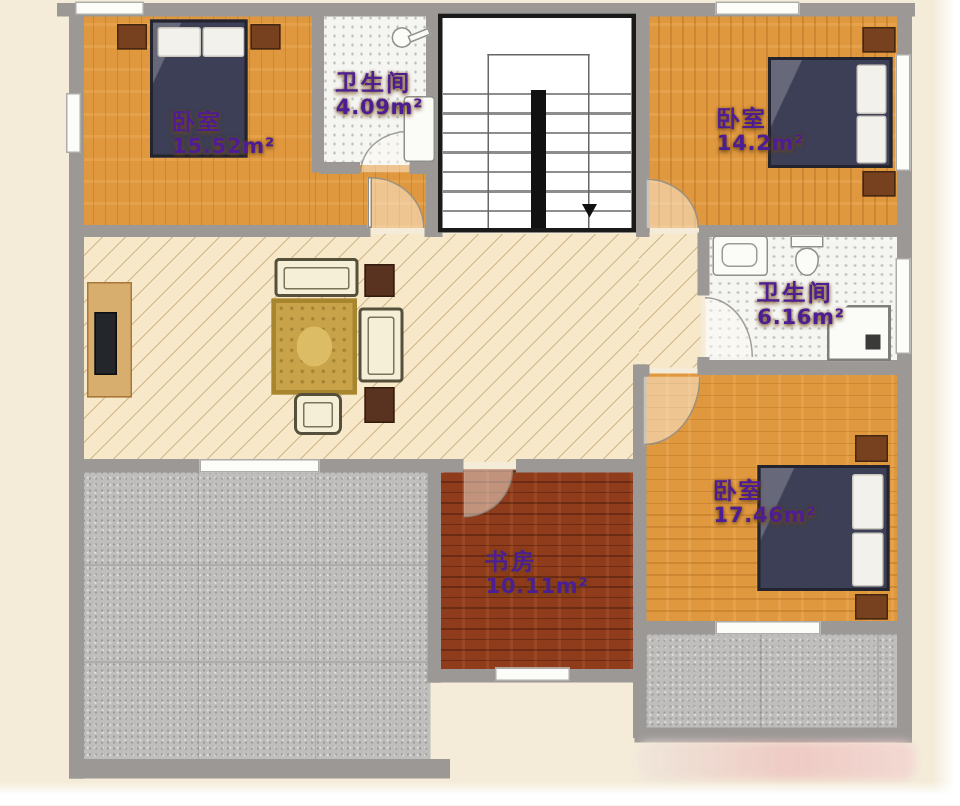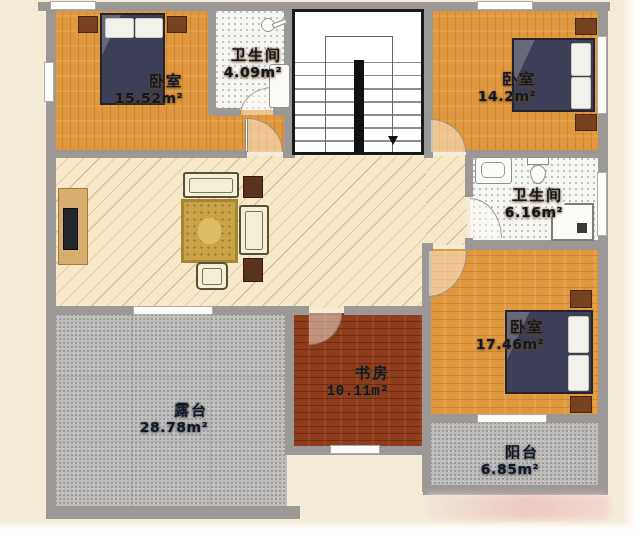--- a/index.html
+++ b/index.html
@@ -56,21 +56,21 @@
   .rug{background-color:#c8a34a;border:3px solid #a8862f;
     background-image:radial-gradient(ellipse at center,#dcbd66 0 32%,rgba(0,0,0,0) 33%),
                      radial-gradient(rgba(120,90,20,.45) 1px,rgba(0,0,0,0) 1.4px);
     background-size:100% 100%,7px 7px;}
   .table-dk{background:#5a3320;border:1px solid #321c0c;}
   .tvstand{background:#d8ae6e;border:1px solid #a8783a;}
   .tv{background:#23262b;border:1px solid #0d0e10;}
   .fixture{background:#fbfbf8;border:1.5px solid #8f8f8b;}
 
   
-  .rlabel{position:absolute;transform:translate(-50%,-50%);text-align:right;color:#0f172a;font-weight:bold;
+  .rlabel{position:absolute;transform:translate(-50%,-50%);text-align:left;color:#4c1d95;font-weight:bold;
     text-shadow:0 1px 3px rgba(110,72,22,.95),0 0 2px rgba(110,72,22,.65);white-space:nowrap;line-height:1.15;}
   .rlabel .nm{font-size:15px;letter-spacing:2px;}
   .rlabel .ar{font-size:14px;letter-spacing:.5px;}
   .rlabel.on-gray{text-shadow:0 1px 3px rgba(88,88,88,.95),0 0 2px rgba(88,88,88,.7);}
 
   
   .edge-bottom{background:linear-gradient(180deg,rgba(255,255,255,0),#ffffff 55%);}
   .edge-right{background:linear-gradient(90deg,rgba(255,255,255,0),#ffffff 80%);}
   .wm{border-radius:8px;filter:blur(3px);}
   .wm1{background:linear-gradient(90deg,rgba(238,228,218,.95),rgba(236,190,188,.9) 55%,rgba(242,210,208,.95));}
@@ -211,31 +211,23 @@
     <div class="ar">14.2m²</div>
   </div>
   <div class="rlabel" style="left:534px;top:204px;">
     <div class="nm">卫生间</div>
     <div class="ar">6.16m²</div>
   </div>
   <div class="rlabel" style="left:510px;top:336px;">
     <div class="nm">卧室</div>
     <div class="ar">17.46m²</div>
   </div>
-  <div class="rlabel" style="left:358px;top:383px;font-family:Liberation Mono, monospace;">
+  <div class="rlabel" style="left:358px;top:383px;">
     <div class="nm">书房</div>
     <div class="ar">10.11m²</div>
-  </div>
-  <div class="rlabel on-gray" style="left:174px;top:419px;">
-    <div class="nm">露台</div>
-    <div class="ar">28.78m²</div>
-  </div>
-  <div class="rlabel on-gray" style="left:510px;top:461px;">
-    <div class="nm">阳台</div>
-    <div class="ar">6.85m²</div>
   </div>
 
   <div class="abs wm wm1" style="left:425px;top:494px;width:185px;height:26px;opacity:.8;"></div>
   <div class="abs wm-line" style="left:400px;top:530px;width:212px;height:2px;"></div>
   <div class="abs edge-bottom" style="left:0;top:521px;width:640px;height:16px;"></div>
   <div class="abs edge-right" style="left:622px;top:0;width:18px;height:537px;"></div>
 
 </div>
 
 </body></html>

